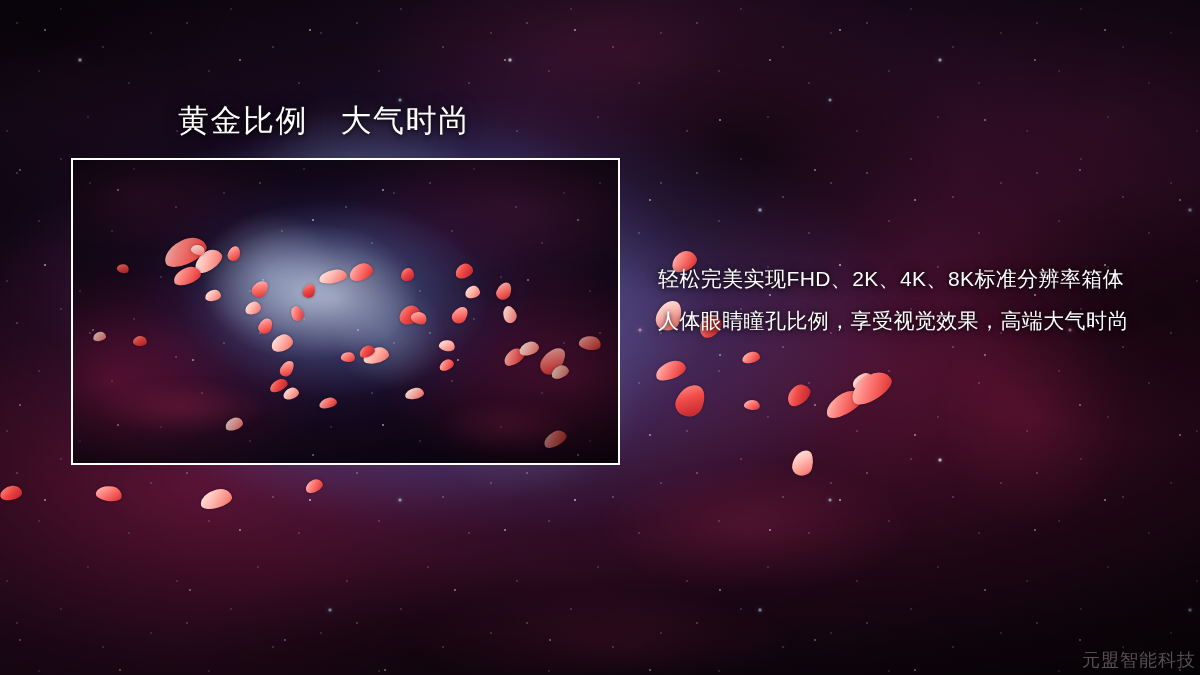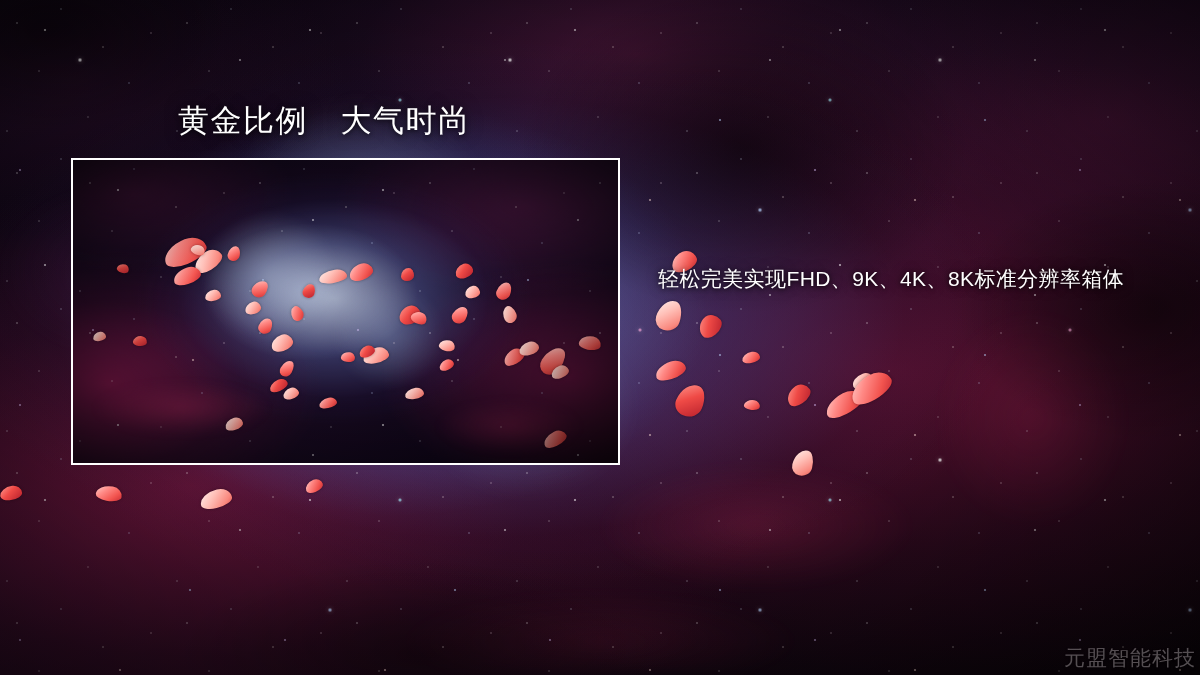--- a/index.html
+++ b/index.html
@@ -155,21 +155,21 @@
     font-size:21px;
     line-height:42px;
     letter-spacing:.4px;
     text-shadow:0 1px 4px rgba(0,0,0,.8),0 0 12px rgba(0,0,0,.6);
     white-space:nowrap;
   }
   #body-text .line{display:block;}
   #watermark{
     position:absolute;
     right:4px;bottom:3px;
-    font-size:21px;
+    font-size:18px;
     letter-spacing:1px;
     color:rgba(195,185,190,0.42);
     text-shadow:0 1px 2px rgba(0,0,0,.5);
   }
 </style>
 </head>
 <body>
 
 <div id="slide">
 
@@ -248,18 +248,19 @@
       <div class="petal" style="left:470px;top:272px;width:24px;height:14px;transform:rotate(-26deg);"></div>
       <div class="petal deep" style="left:44px;top:104px;width:12px;height:9px;transform:rotate(18deg);"></div>
 
       <div class="frame-vig"></div>
     </div>
   </div>
 
   <div id="title">黄金比例　大气时尚</div>
 
   <div id="body-text">
-    <span class="line">轻松完美实现FHD、9K、4K、8K标准分辨率箱体</span>
+    <span class="line">轻松完美实现FHD、2K、4K、8K标准分辨率箱体</span>
+    <span class="line">人体眼睛瞳孔比例，享受视觉效果，高端大气时尚</span>
   </div>
 
   <div id="watermark">元盟智能科技</div>
 
 </div>
 
 </body></html>

